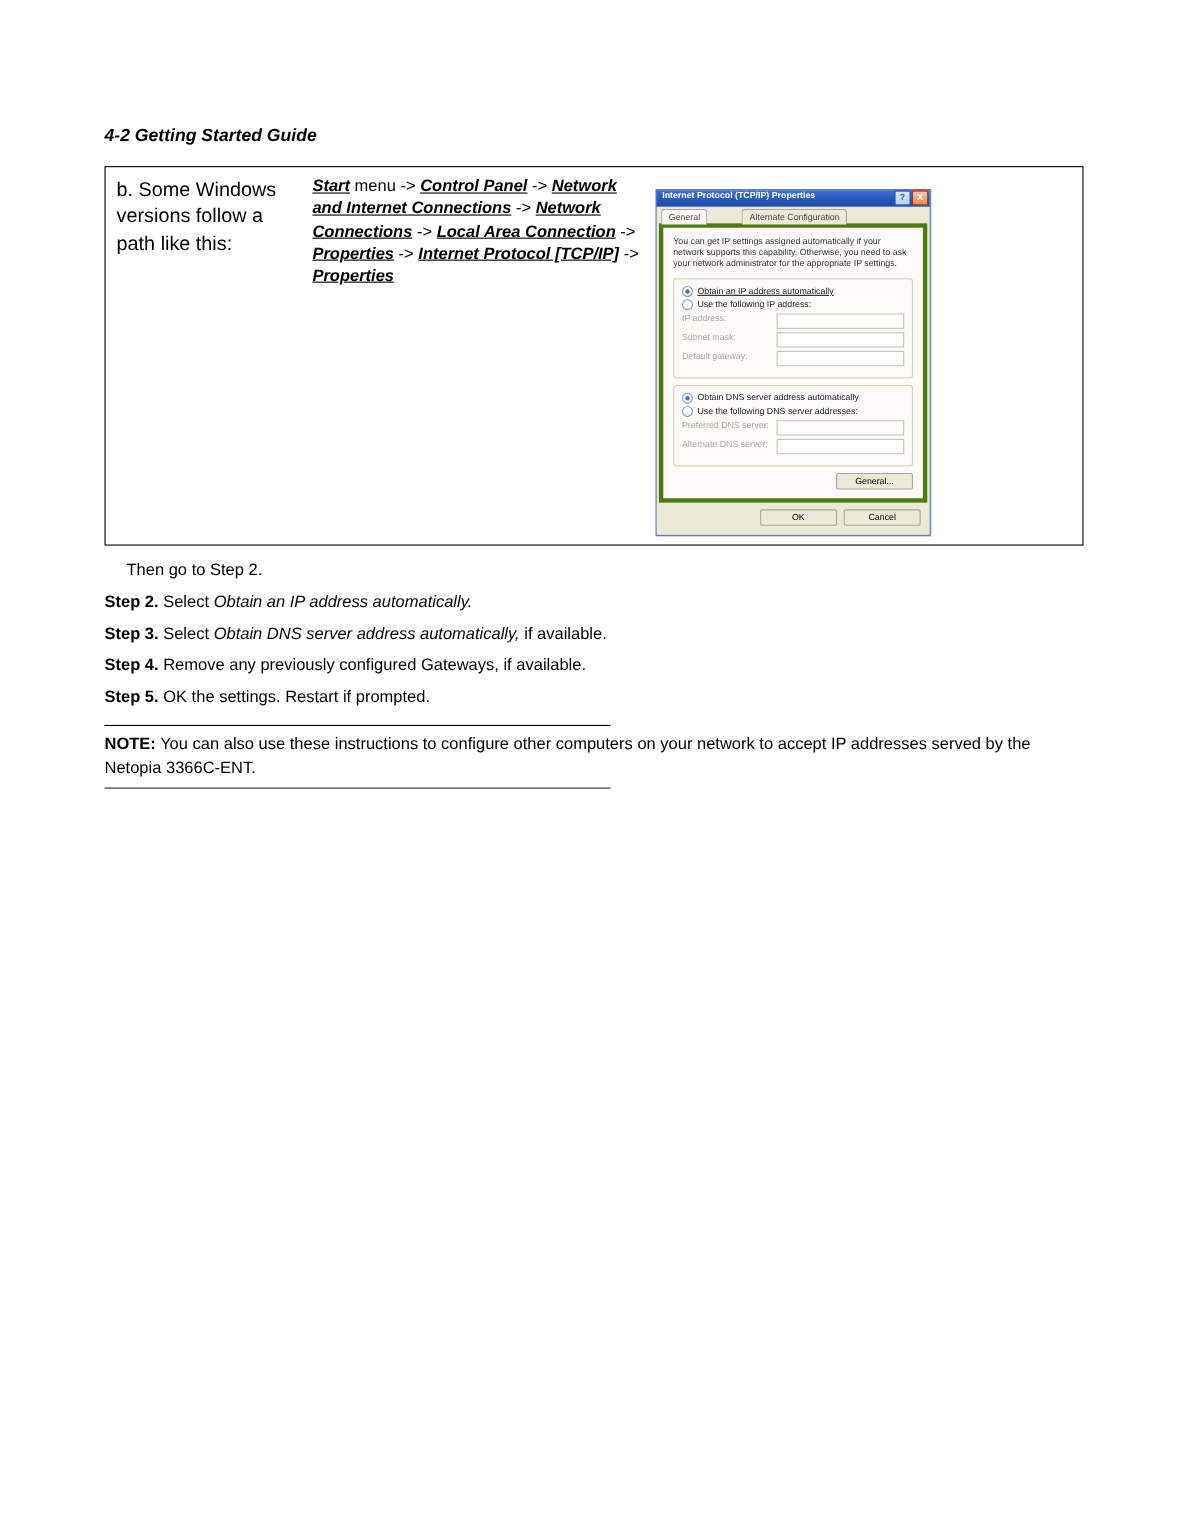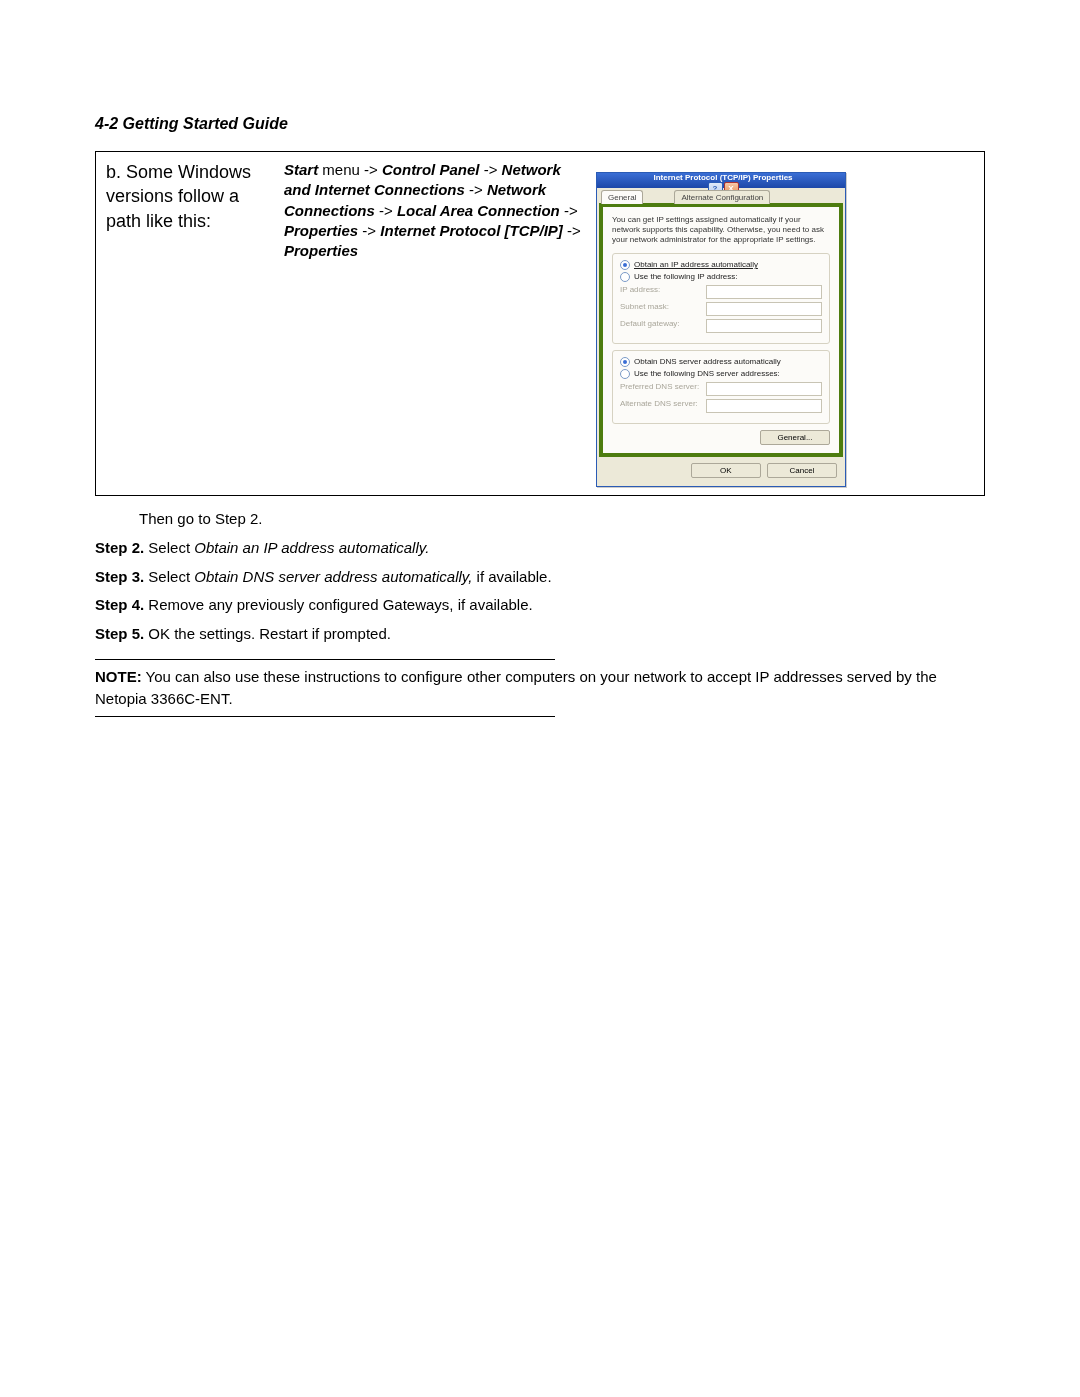--- a/index.html
+++ b/index.html
@@ -38,41 +38,40 @@
     line-height: 1.35;
     font-size: 15px;
   }
   .col-right {
     flex: 1;
     display: flex;
     align-items: flex-start;
     justify-content: flex-start;
     padding-top: 12px;
   }
-  .bi { font-weight: bold; font-style: italic; }
+  .bi { font-weight: bold; font-style: italic; text-decoration: underline; }
   
   .dlg {
     width: 248px;
     border: 1px solid #2a5bb5;
     background: #ece9d8;
     font-family: Tahoma, Arial, sans-serif;
     font-size: 8px;
     box-shadow: 1px 1px 0 rgba(0,0,0,0.2);
   }
   .dlg-title {
     background: linear-gradient(#3a6ed5, #1d48a8);
     color: #fff;
     height: 15px;
     display: flex;
-    align-items: center;
+    align-items: flex-start;
     padding: 0 1px 0 5px;
     font-weight: bold;
     font-size: 8px;
     justify-content: space-between;
-    flex-direction: column;
   }
   .dlg-title-btns { display: flex; gap: 1px; }
   .tbtn {
     width: 13px; height: 12px;
     background: linear-gradient(#f6c8a9,#e88b4e);
     border: 1px solid #a33;
     color: #fff;
     font-size: 8px; font-weight: bold;
     display: flex; align-items: center; justify-content: center;
     line-height: 1;
@@ -167,21 +166,21 @@
     color: #000;
     margin-left: 4px;
   }
   .dlg-footer {
     text-align: right;
     padding: 6px 6px 2px 6px;
   }
   .ul { text-decoration: underline; letter-spacing: 0; }
   
   .para { margin: 3px 0 7px 0; line-height: 1.45; }
-  .indent { margin-left: 44px; }
+  .indent { margin-left: 20px; }
   .step-label { font-weight: bold; }
   .ital { font-style: italic; }
   .note-rule-top { border-top: 1.5px solid #000; width: 460px; margin: 14px 0 6px 0; }
   .note-rule-bot { border-top: 1.5px solid #000; width: 460px; margin: 6px 0 0 0; }
 </style>
 </head>
 <body>
 
 <div class="page">
   <div class="page-header">4-2  Getting Started Guide</div>

